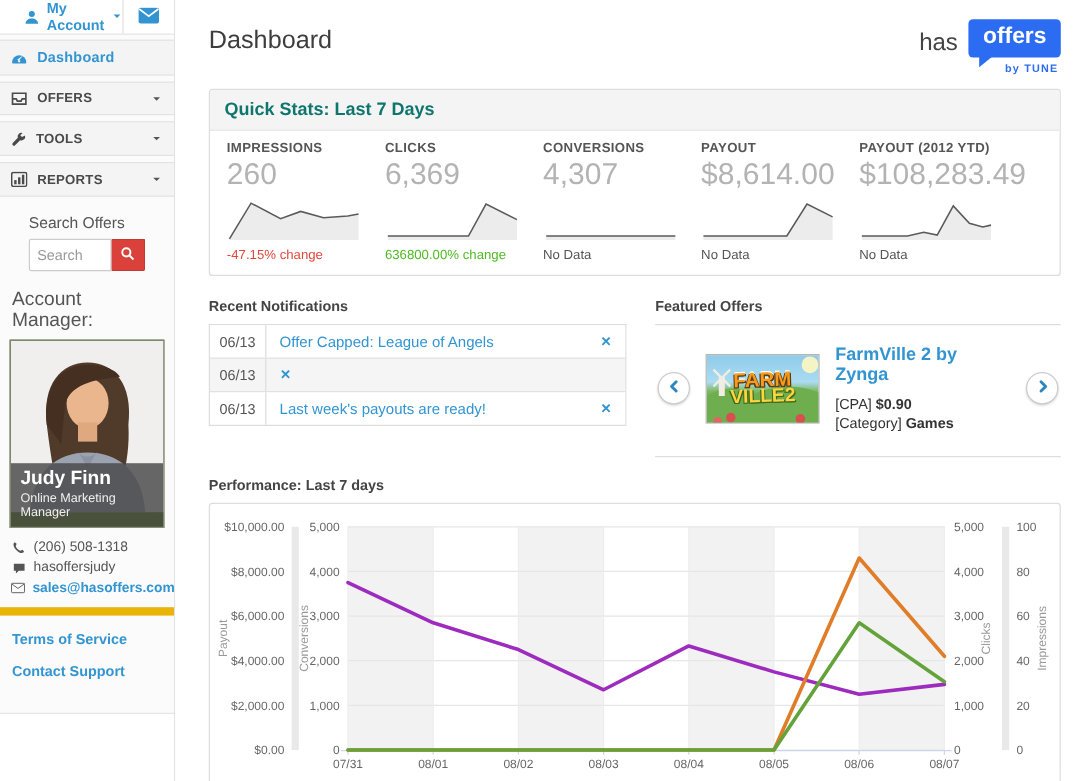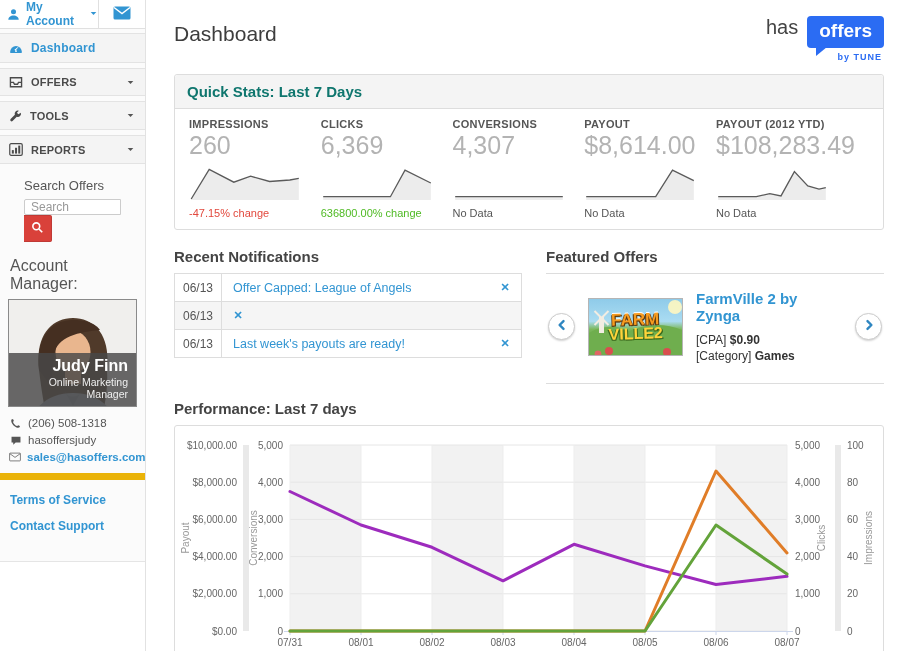--- a/index.html
+++ b/index.html
@@ -3,60 +3,60 @@
 <meta charset="utf-8">
 <style>
   * { margin:0; padding:0; box-sizing:border-box; }
   html,body { width:900px; height:651px; overflow:hidden; background:#fff;
     font-family:"Liberation Sans", sans-serif; color:#333; font-size:13px; }
   .app { display:flex; width:900px; height:651px; }
 
   
   .sidebar { flex:0 0 146px; width:146px; border-right:1px solid #e2e2e2; background:#fff; }
   .side-top { height:29px; display:flex; border-bottom:1px solid #e0e0e0; background:#fff; }
-  .my-account { flex:1; display:flex; align-items:center; gap:6px; padding-left:7px;
+  .my-account { flex:1; display:flex; align-items:center; gap:6px; padding-left:20px;
     color:#3295d2; font-size:12px; font-weight:bold; cursor:pointer; }
   .mail-btn { width:47px; border-left:1px solid #e0e0e0; display:flex; align-items:center;
     justify-content:center; color:#3295d2; cursor:pointer; }
   .side-gray { background:#fbfbfb; border-bottom:1px solid #e5e5e5; padding-top:4px; }
   .nav-item { background:#f4f4f4; border-top:1px solid #e3e3e3; border-bottom:1px solid #e3e3e3;
     margin-bottom:5px; padding:7px 10px 7px 9px; display:flex; align-items:center; gap:8px;
     font-size:11px; font-weight:bold; color:#4a4a4a; letter-spacing:.2px; cursor:pointer; }
   .nav-item.active { color:#3295d2; font-size:12px; }
   .nav-ic { display:flex; align-items:center; }
   .nav-caret { margin-left:auto; color:#555; display:flex; align-items:center; }
   .search-block { padding:9px 24px 13px; }
   .search-label { font-size:13px; color:#555; margin-bottom:6px; }
-  .search-row { display:flex;flex-direction:column; }
+  .search-row { display:flex; }
   .search-input { flex:1; height:27px; border:1px solid #ccc; border-radius:2px 0 0 2px;
     padding:0 6px; font-size:12px; color:#555; font-family:inherit; min-width:0; }
   .search-input::placeholder { color:#999; }
   .search-btn { width:28px; height:27px; background:#d9413a; border:1px solid #c03a35;
     border-left:none; border-radius:0 2px 2px 0; color:#fff; display:flex; align-items:center;
     justify-content:center; cursor:pointer; }
   .am-label { padding:2px 10px 0; font-size:16px; color:#555; }
   .photo-card { margin:6px 8px 10px; border:1px solid #8a8a8a; background:#4d7c0f;
-    position:relative; height:108px; overflow:hidden;text-align:right; }
+    position:relative; height:157px; overflow:hidden; }
   .photo-card svg { display:block; }
   .photo-overlay { position:absolute; left:0; right:0; bottom:0; background:rgba(72,72,72,.82);
     padding:4px 8px 6px; }
   .am-name { color:#fff; font-size:16px; font-weight:bold; line-height:1.15; }
   .am-role { color:#efefef; font-size:10.5px; margin-top:1px; }
   .contact { padding:0 9px; font-size:11.5px; color:#555; }
   .contact-row { display:flex; align-items:center; gap:6px; margin-bottom:5px; }
   .contact-row .c-ic { color:#555; display:flex; width:13px; justify-content:center; }
   .email-link { color:#3295d2; font-weight:bold; cursor:pointer; }
   .side-links { border-top:7px solid #eab308; margin-top:10px; padding:13px 10px 16px; }
   .side-link { color:#3295d2; font-weight:bold; font-size:12px; margin-bottom:12px; cursor:pointer; }
 
   
   .main { flex:1; padding:14px 16px 0 28px; background:#fff; }
   .main-header { display:flex; justify-content:space-between; align-items:flex-start; margin-bottom:12px; }
   .page-title { font-size:21px; color:#3d3d3d; font-weight:normal; padding-top:8px; }
-  .logo { display:flex; align-items:flex-start; gap:9px; position:relative; padding-bottom:14px; margin-top:2px; }
+  .logo { display:flex; align-items:flex-end; gap:9px; position:relative; padding-bottom:14px; margin-top:2px; }
   .logo-has { font-size:20px; color:#444; }
   .logo-bubble { background:#2b6cf3; color:#fff; font-weight:bold; font-size:19px;
     padding:4px 12px 6px; border-radius:4px; position:relative; }
   .logo-bubble:after { content:""; position:absolute; left:9px; bottom:-8px; width:0; height:0;
     border-style:solid; border-width:9px 11px 0 0; border-color:#2b6cf3 transparent transparent transparent; }
   .logo-by { position:absolute; right:2px; bottom:0; font-size:9px; color:#2b6cf3;
     font-weight:bold; letter-spacing:1px; }
 
   .panel { border:1px solid #ddd; border-radius:3px; background:#fff; }
   .qs-header { background:#f4f4f4; border-bottom:1px solid #ddd; padding:8px 12px;
@@ -67,21 +67,21 @@
   .stat-value { font-size:25px; color:#b3b3b3; line-height:30px; margin-bottom:4px; }
   .spark { display:block; margin-bottom:5px; }
   .stat-change { font-size:11px; }
   .stat-change.negative { color:#e2483d; }
   .stat-change.positive { color:#4fba24; }
   .stat-change.none { color:#555; }
 
   .sections { display:flex; margin-top:18px; gap:24px; }
   .sec-left { flex:0 0 348px; }
   .sec-right { flex:1; }
-  .sec-title { font-size:15px; font-weight:bold; color:#444; margin-bottom:8px; }
+  .sec-title { font-size:12px; font-weight:bold; color:#444; margin-bottom:8px; }
   .notif-table { border:1px solid #ddd; border-bottom:none; font-size:12.5px; }
   .notif-row { display:flex; align-items:stretch; border-bottom:1px solid #ddd; height:28px; background:#fff; }
   .notif-row:nth-child(even) { background:#f5f5f5; }
   .n-date { width:47px; color:#555; border-right:1px solid #ddd; display:flex;
     align-items:center; justify-content:center; font-size:12px; }
   .n-text { flex:1; padding:0 11px; color:#3295d2; display:flex; align-items:center; cursor:pointer; }
   .n-close { width:32px; color:#3295d2; font-weight:bold; font-size:11px; display:flex;
     align-items:center; justify-content:center; cursor:pointer; }
 
   .featured-box { border-top:1px solid #ddd; border-bottom:1px solid #ddd;

